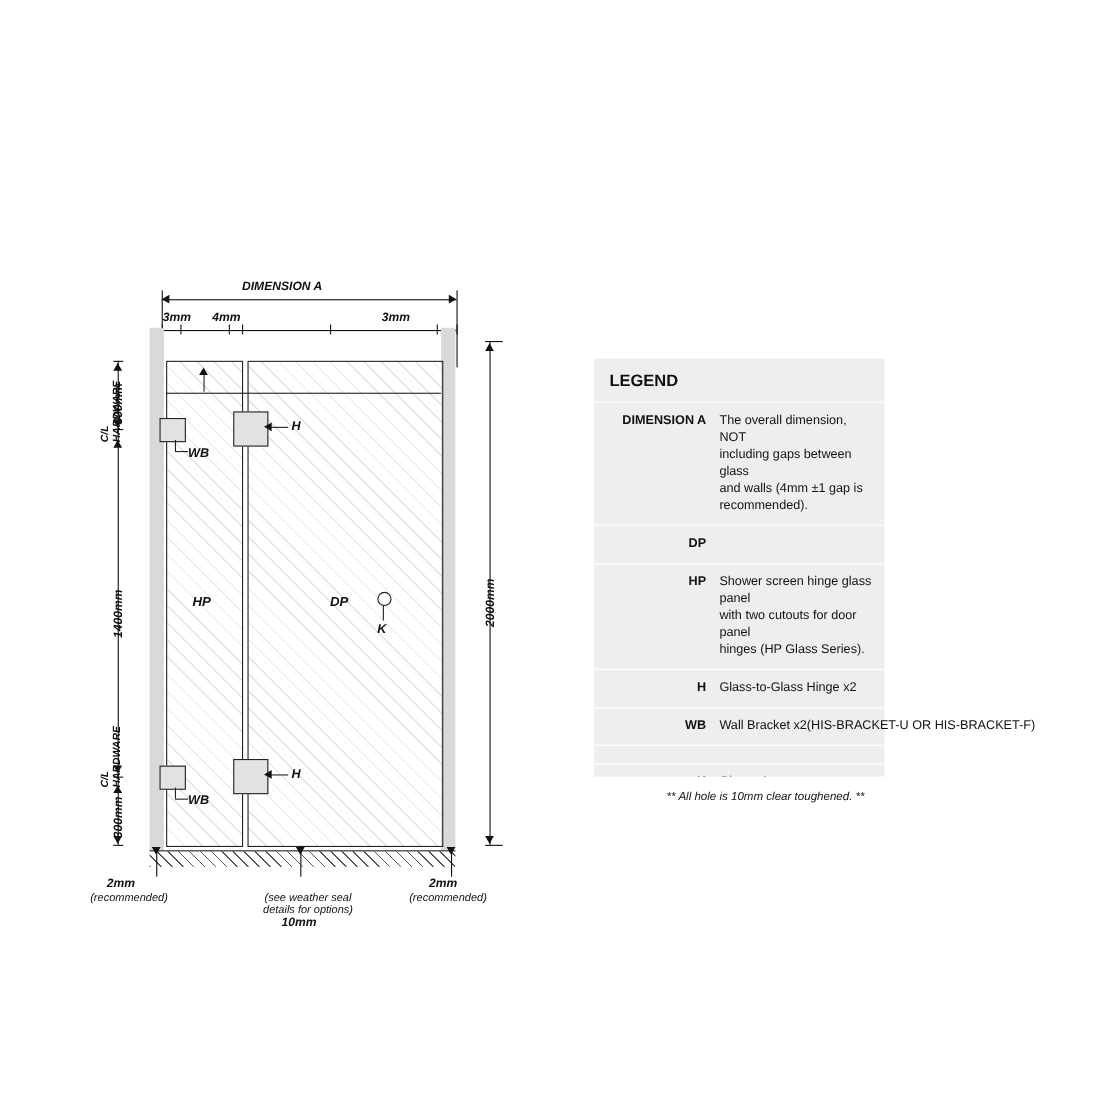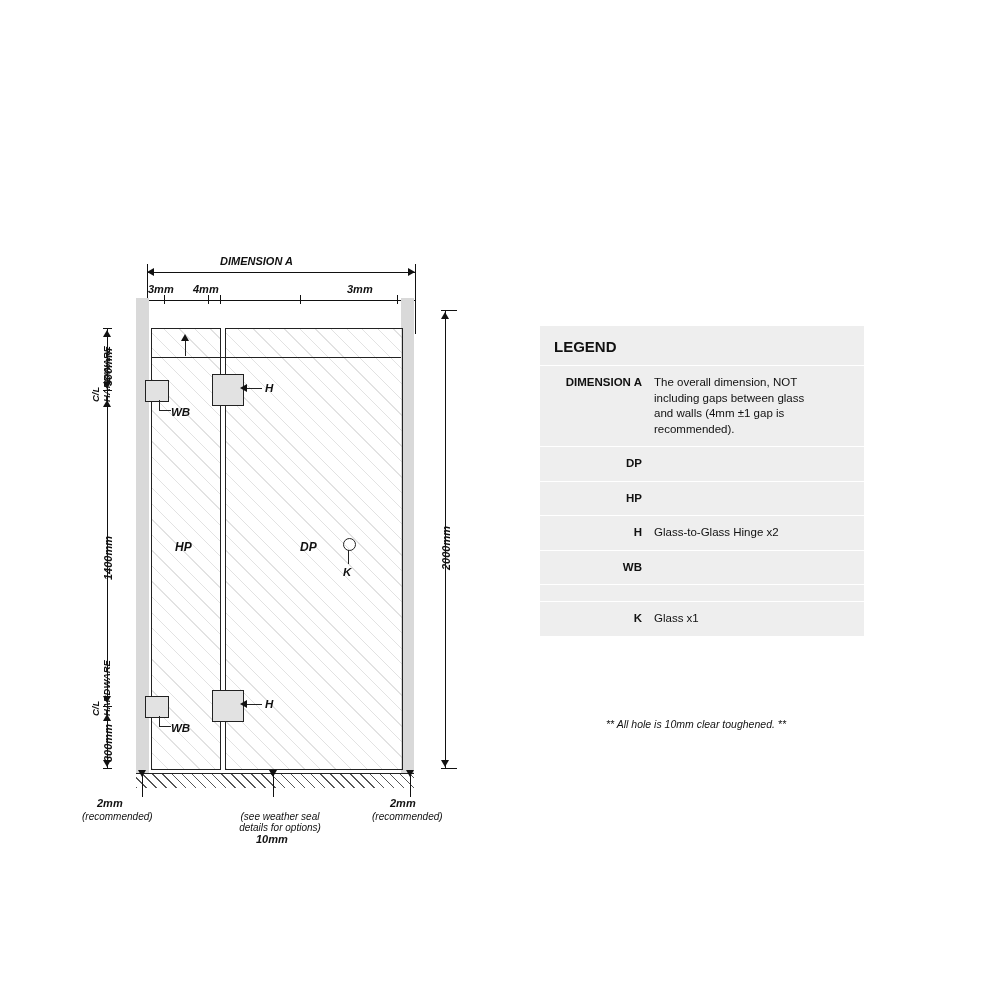--- a/index.html
+++ b/index.html
@@ -61,21 +61,21 @@
   .dimtext-rot{position:absolute;font-size:11px;font-style:italic;font-weight:bold;color:#111;white-space:nowrap;
     transform-origin:0 0;transform:rotate(-90deg);}
   .small{font-size:10px;font-style:italic;font-weight:normal;text-align:center;}
 
   .arrow-up{position:absolute;width:0;height:0;border-left:4px solid transparent;border-right:4px solid transparent;border-bottom:7px solid #111;}
   .arrow-dn{position:absolute;width:0;height:0;border-left:4px solid transparent;border-right:4px solid transparent;border-top:7px solid #111;}
   .arrow-l{position:absolute;width:0;height:0;border-top:4px solid transparent;border-bottom:4px solid transparent;border-right:7px solid #111;}
   .arrow-r{position:absolute;width:0;height:0;border-top:4px solid transparent;border-bottom:4px solid transparent;border-left:7px solid #111;}
 
   
-  .legend{position:absolute;left:540px;top:326px;width:324px;background:#eeeeee;}
+  .legend{position:absolute;left:540px;top:326px;width:264px;background:#eeeeee;}
   .legend-title{font-size:15px;font-weight:bold;padding:12px 14px 10px 14px;color:#111;}
   .legend-rows{display:block;}
   .lrow{display:flex;align-items:flex-start;border-top:1px solid #ffffff;padding:9px 10px 9px 10px;}
   .lrow .key{width:92px;flex:0 0 92px;text-align:right;font-size:11.5px;font-weight:bold;padding-right:12px;line-height:1.35;color:#111;}
   .lrow .val{font-size:11.5px;line-height:1.35;color:#111;flex:1;white-space:pre-line;}
   .lrow.wide .val{white-space:nowrap;}
   .lrow.spacer{height:16px;padding:0;border-top:1px solid #fff;}
   .legend-note{font-size:10.5px;font-style:italic;text-align:center;padding:12px 6px 4px 6px;color:#111;background:#ffffff;}
 </style>
 </head>
@@ -196,27 +196,31 @@
         <div class="val">The overall dimension, NOT
 including gaps between glass
 and walls (4mm ±1 gap is
 recommended).</div>
       </div>
       <div class="lrow">
         <div class="key">DP</div>
       </div>
       <div class="lrow">
         <div class="key">HP</div>
+        <div class="val">Shower screen hinge glass panel
+with two cutouts for door panel
+hinges (HP Glass Series).</div>
       </div>
       <div class="lrow">
         <div class="key">H</div>
         <div class="val">Glass-to-Glass Hinge x2</div>
       </div>
       <div class="lrow wide">
         <div class="key">WB</div>
+        <div class="val">Wall Bracket x2(HIS-BRACKET-U OR HIS-BRACKET-F)</div>
       </div>
       <div class="lrow spacer"></div>
       <div class="lrow">
         <div class="key">K</div>
         <div class="val">Glass x1</div>
       </div>
     </div>
   </div>
 
   <div class="legend-note" style="position:absolute;left:540px;top:706px;width:300px;">** All hole is 10mm clear toughened. **</div>

